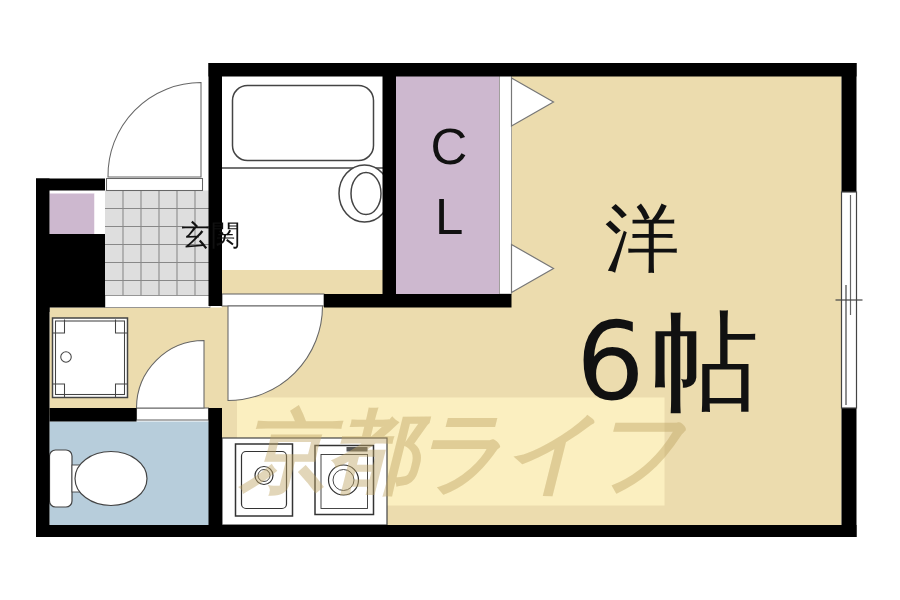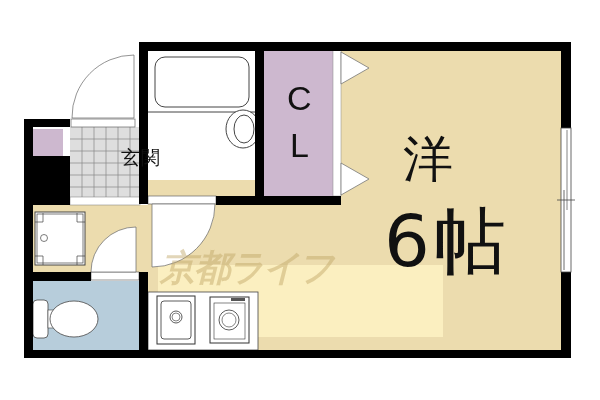--- a/index.html
+++ b/index.html
@@ -5,21 +5,21 @@
   html, body { margin: 0; padding: 0; background: #ffffff; }
   body { width: 600px; height: 400px; position: relative; overflow: hidden; font-family: "DejaVu Sans", sans-serif; }
   .abs { position: absolute; }
   svg { position: absolute; left: 0; top: 0; }
   .label-text { position: absolute; color: #111; line-height: 1; }
   #label-genkan { left: 81px; top: 148px; font-size: 19px; letter-spacing: 1px; margin-left: 40px; }
   #label-cl-c { left: 287px; top: 81px; font-size: 34px; font-family: "Liberation Sans", sans-serif; }
   #label-cl-l { left: 290px; top: 128px; font-size: 34px; font-family: "Liberation Sans", sans-serif; }
   #label-room-type { left: 403px; top: 134px; font-size: 50px; }
   #label-room-size { left: 384px; top: 205px; font-size: 72px; letter-spacing: 4px; }
-  #watermark { left: 160px; top: 244px; font-size: 36px; font-weight: bold; color: rgba(190,165,100,0.45); letter-spacing: -2px; white-space: nowrap; font-style: italic; }
+  #watermark { left: 160px; top: 262px; font-size: 60px; font-weight: bold; color: rgba(190,165,100,0.45); letter-spacing: -2px; white-space: nowrap; font-style: italic; }
 </style>
 </head>
 <body>
 
 <svg width="600" height="400" viewBox="0 0 600 400">
 
   <rect x="148" y="50" width="413" height="300" fill="#ecdcae"></rect>
 
   <rect x="33" y="205" width="115" height="72" fill="#ecdcae"></rect>
 

